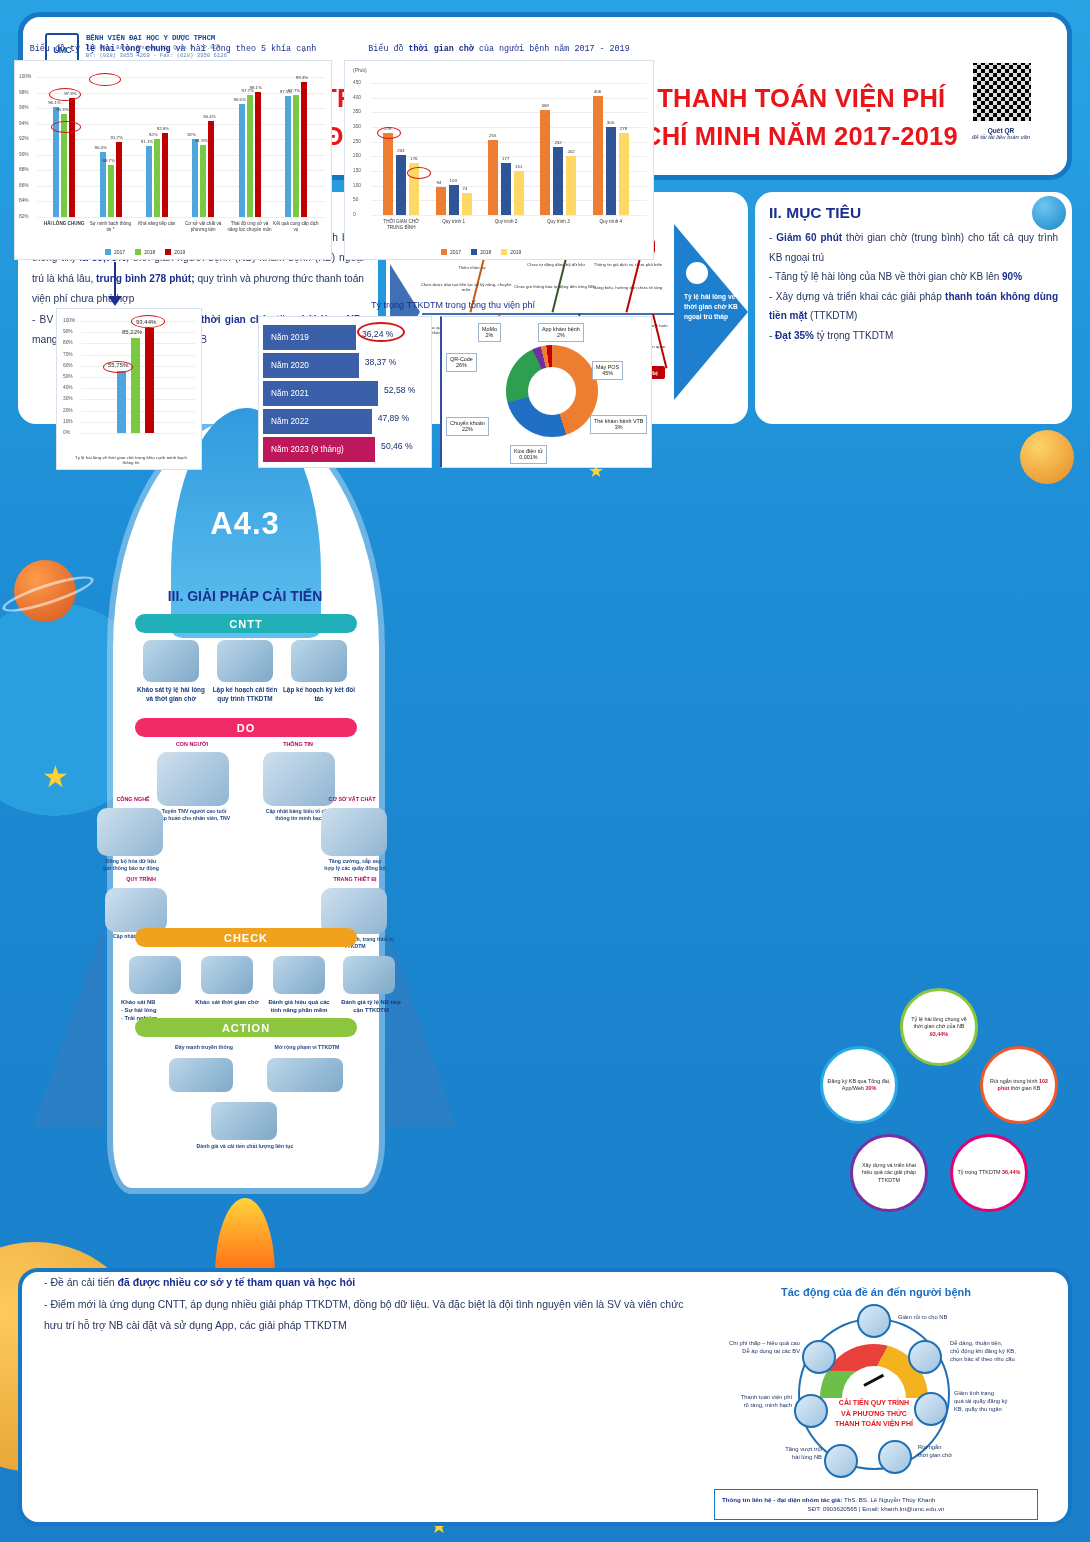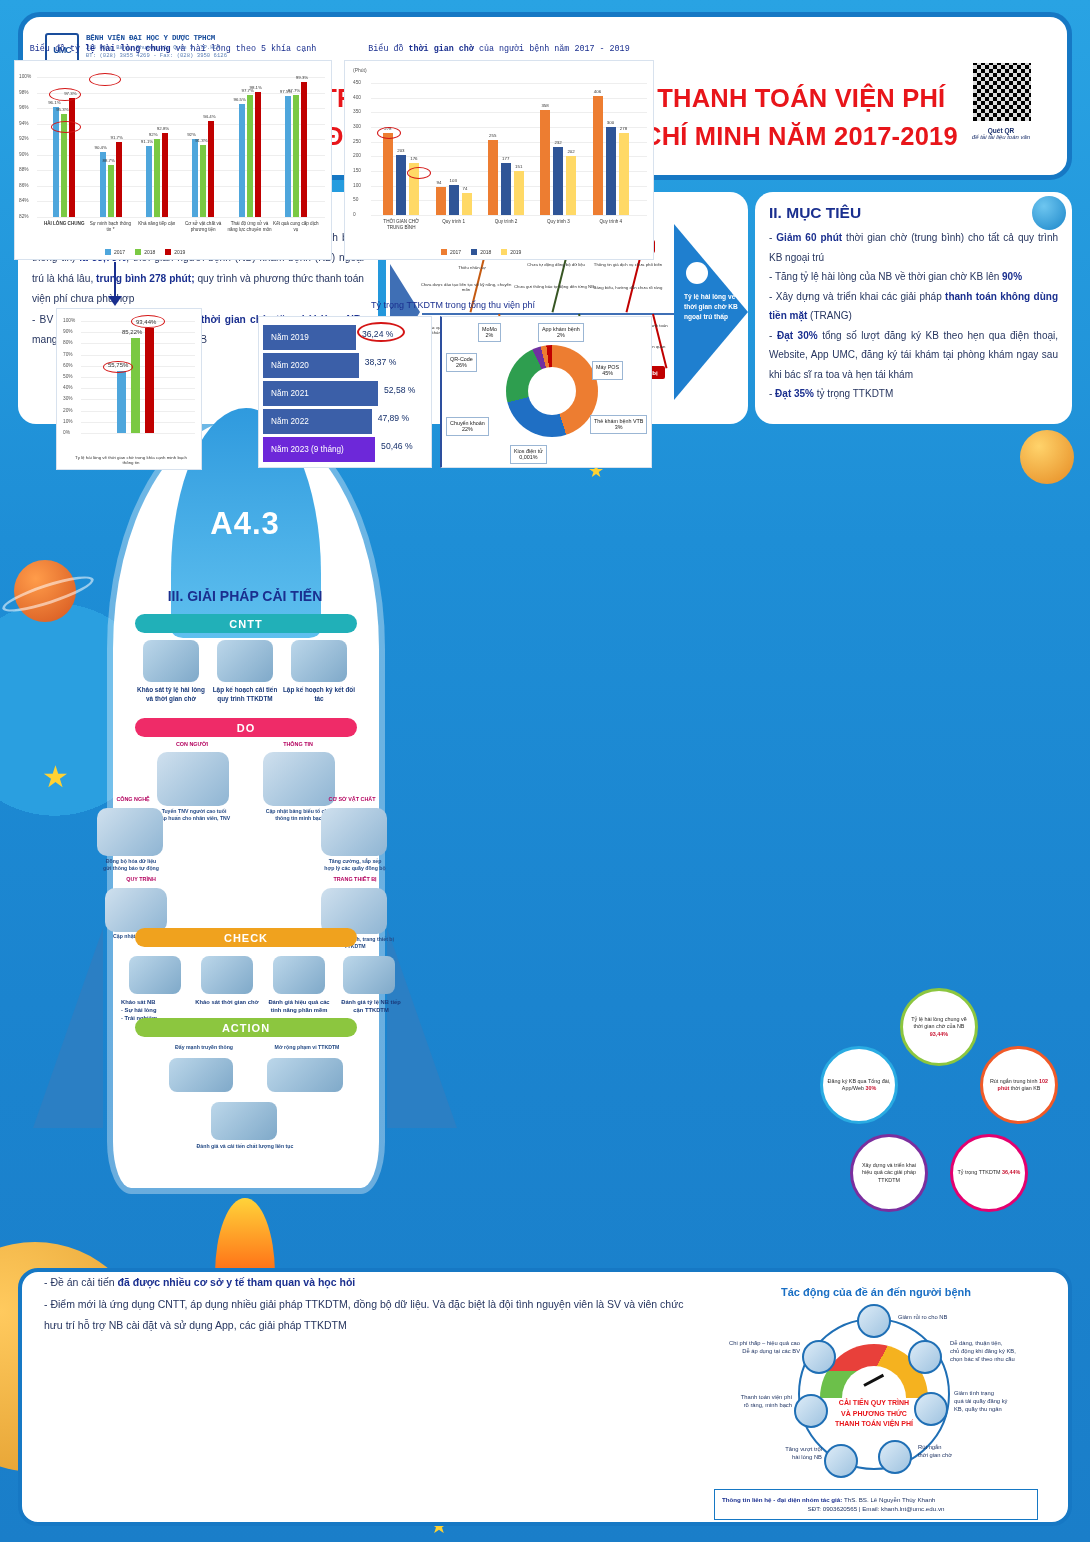--- a/index.html
+++ b/index.html
@@ -217,22 +217,21 @@
   <div class="fish-note" style="left:128px;top:136px;">Quy trình KB và đăng ký KB chưa cập nhật kịp thời và chưa thuận lợi</div>
   <div class="fish-note" style="left:202px;top:131px;">Chưa có trang thiết bị hỗ trợ thanh toán</div>
   <div class="fish-note" style="left:202px;top:152px;">Thiếu máy vi tính và thiết bị liên quan</div>
 </div>
 
 <div class="card" id="sec2">
   <div class="sec-h">II. MỤC TIÊU</div>
   <div class="sec-b" style="line-height:1.95;font-size:10px;">
     <p><span>- </span><b>Giảm 60 phút</b><span> thời gian chờ (trung bình) cho tất cả quy trình KB ngoại trú</span></p>
     <p><span>- Tăng tỷ lệ hài lòng của NB về thời gian chờ KB lên </span><b>90%</b></p>
-    <p><span>- Xây dựng và triển khai các giải pháp </span><b>thanh toán không dùng tiền mặt</b><span> (TRANG)</span></p>
-    <p><span>- </span><b>Đạt 30%</b><span> tổng số lượt đăng ký KB theo hẹn qua điện thoại, Website, App UMC, đăng ký tái khám tại phòng khám ngay sau khi bác sĩ ra toa và hẹn tái khám</span></p>
+    <p><span>- Xây dựng và triển khai các giải pháp </span><b>thanh toán không dùng tiền mặt</b><span> (TTKDTM)</span></p>
     <p><span>- </span><b>Đạt 35%</b><span> tỷ trọng TTKDTM</span></p>
   </div>
 </div>
 <div style="position:absolute;right:24px;top:196px;width:34px;height:34px;border-radius:50%;background:radial-gradient(circle at 35% 30%,#6ec6f0,#1b86c9);"></div>
 
 <div id="rocket">
   <div class="fin finL"></div>
   <div class="fin finR"></div>
   <div class="flame"></div>
   <div class="rk-body"></div>
@@ -518,21 +517,21 @@
   <div class="cbox" style="left:258px;top:316px;width:174px;height:152px;">
     <div id="hbars">
         <div class="barrow" style="left: 4px; top: 8px; width: 92.924px; background: rgb(59, 95, 168);">Năm 2019</div>
         <div class="barval" style="left: 102.924px; top: 12px;">36,24 %</div>
         <div class="barrow" style="left: 4px; top: 36px; width: 95.7995px; background: rgb(59, 95, 168);">Năm 2020</div>
         <div class="barval" style="left: 105.799px; top: 40px;">38,37 %</div>
         <div class="barrow" style="left: 4px; top: 64px; width: 114.983px; background: rgb(59, 95, 168);">Năm 2021</div>
         <div class="barval" style="left: 124.983px; top: 68px;">52,58 %</div>
         <div class="barrow" style="left: 4px; top: 92px; width: 108.651px; background: rgb(59, 95, 168);">Năm 2022</div>
         <div class="barval" style="left: 118.651px; top: 96px;">47,89 %</div>
-        <div class="barrow" style="left: 4px; top: 120px; width: 112.121px; background: #6d28d9;">Năm 2023 (9 tháng)</div>
+        <div class="barrow" style="left: 4px; top: 120px; width: 112.121px; background: #be185d;">Năm 2023 (9 tháng)</div>
         <div class="barval" style="left: 122.121px; top: 124px;">50,46 %</div>
         <div class="ellipse" style="left: 98px; top: 5px; width: 48px; height: 20px; border-width: 2px;"></div>
       </div>
   </div>
 
   <div class="cbox" style="left:440px;top:316px;width:212px;height:152px;border-left:2px solid #2d4f9e;">
     <div id="donut" style="position: absolute; left: 64px; top: 28px; width: 92px; height: 92px; border-radius: 50%; background: conic-gradient(rgb(237, 125, 49) 0%, rgb(237, 125, 49) 45%, rgb(31, 111, 196) 45%, rgb(31, 111, 196) 71%, rgb(46, 158, 79) 71%, rgb(46, 158, 79) 93%, rgb(112, 48, 160) 93%, rgb(112, 48, 160) 96%, rgb(237, 125, 49) 96%, rgb(237, 125, 49) 98%, rgb(192, 0, 0) 98%, rgb(192, 0, 0) 100%, rgb(112, 48, 160) 100%, rgb(112, 48, 160) 100.3%);">
       <div style="position:absolute;left:22px;top:22px;width:48px;height:48px;border-radius:50%;background:#fff;"></div>
     </div>
     <div id="dlabels">

